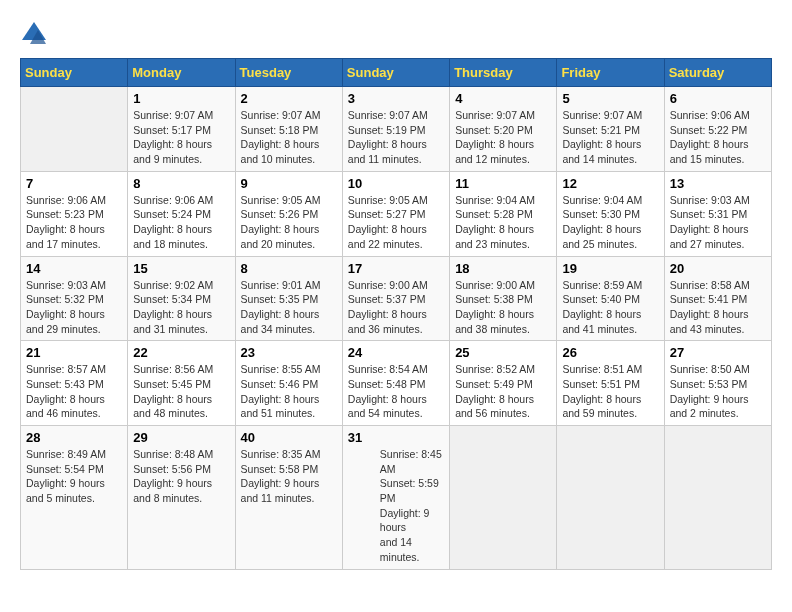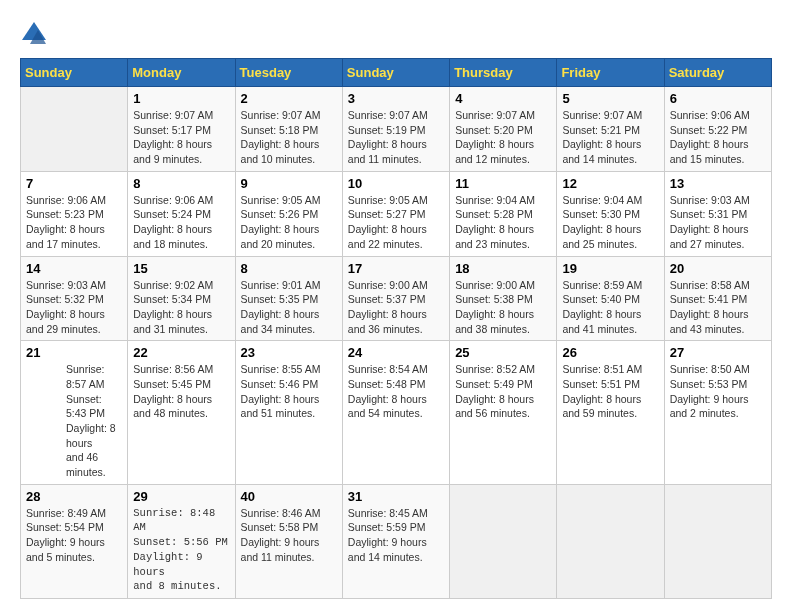--- a/index.html
+++ b/index.html
@@ -257,21 +257,21 @@
           <span class="day-num">20</span>
           <div class="day-info" style="white-space: pre-line;">Sunrise: 8:58 AM
 Sunset: 5:41 PM
 Daylight: 8 hours
 and 43 minutes.</div>
         </td>
       </tr>
       <tr>
         <td>
           <span class="day-num">21</span>
-          <div class="day-info" style="white-space: pre-line; margin-left: 40px;">Sunrise: 8:57 AM
+          <div class="day-info" style="white-space: pre-line;">Sunrise: 8:57 AM
 Sunset: 5:43 PM
 Daylight: 8 hours
 and 46 minutes.</div>
         </td>
         <td>
           <span class="day-num">22</span>
           <div class="day-info" style="white-space: pre-line;">Sunrise: 8:56 AM
 Sunset: 5:45 PM
 Daylight: 8 hours
 and 48 minutes.</div>
@@ -315,35 +315,35 @@
       <tr>
         <td>
           <span class="day-num">28</span>
           <div class="day-info" style="white-space: pre-line;">Sunrise: 8:49 AM
 Sunset: 5:54 PM
 Daylight: 9 hours
 and 5 minutes.</div>
         </td>
         <td>
           <span class="day-num">29</span>
-          <div class="day-info" style="white-space: pre-line; font-family: Liberation Mono, monospace;">Sunrise: 8:48 AM
+          <div class="day-info" style="white-space: pre-line;">Sunrise: 8:48 AM
 Sunset: 5:56 PM
 Daylight: 9 hours
 and 8 minutes.</div>
         </td>
         <td>
           <span class="day-num">40</span>
-          <div class="day-info" style="white-space: pre-line;">Sunrise: 8:46 AM
+          <div class="day-info" style="white-space: pre-line;">Sunrise: 8:35 AM
 Sunset: 5:58 PM
 Daylight: 9 hours
 and 11 minutes.</div>
         </td>
         <td>
           <span class="day-num">31</span>
-          <div class="day-info" style="white-space: pre-line;">Sunrise: 8:45 AM
+          <div class="day-info" style="white-space: pre-line; margin-left: 32px;">Sunrise: 8:45 AM
 Sunset: 5:59 PM
 Daylight: 9 hours
 and 14 minutes.</div>
         </td>
         <td class="empty-cell"></td>
         <td class="empty-cell"></td>
         <td class="empty-cell"></td>
       </tr>
     </tbody>
 </table>

